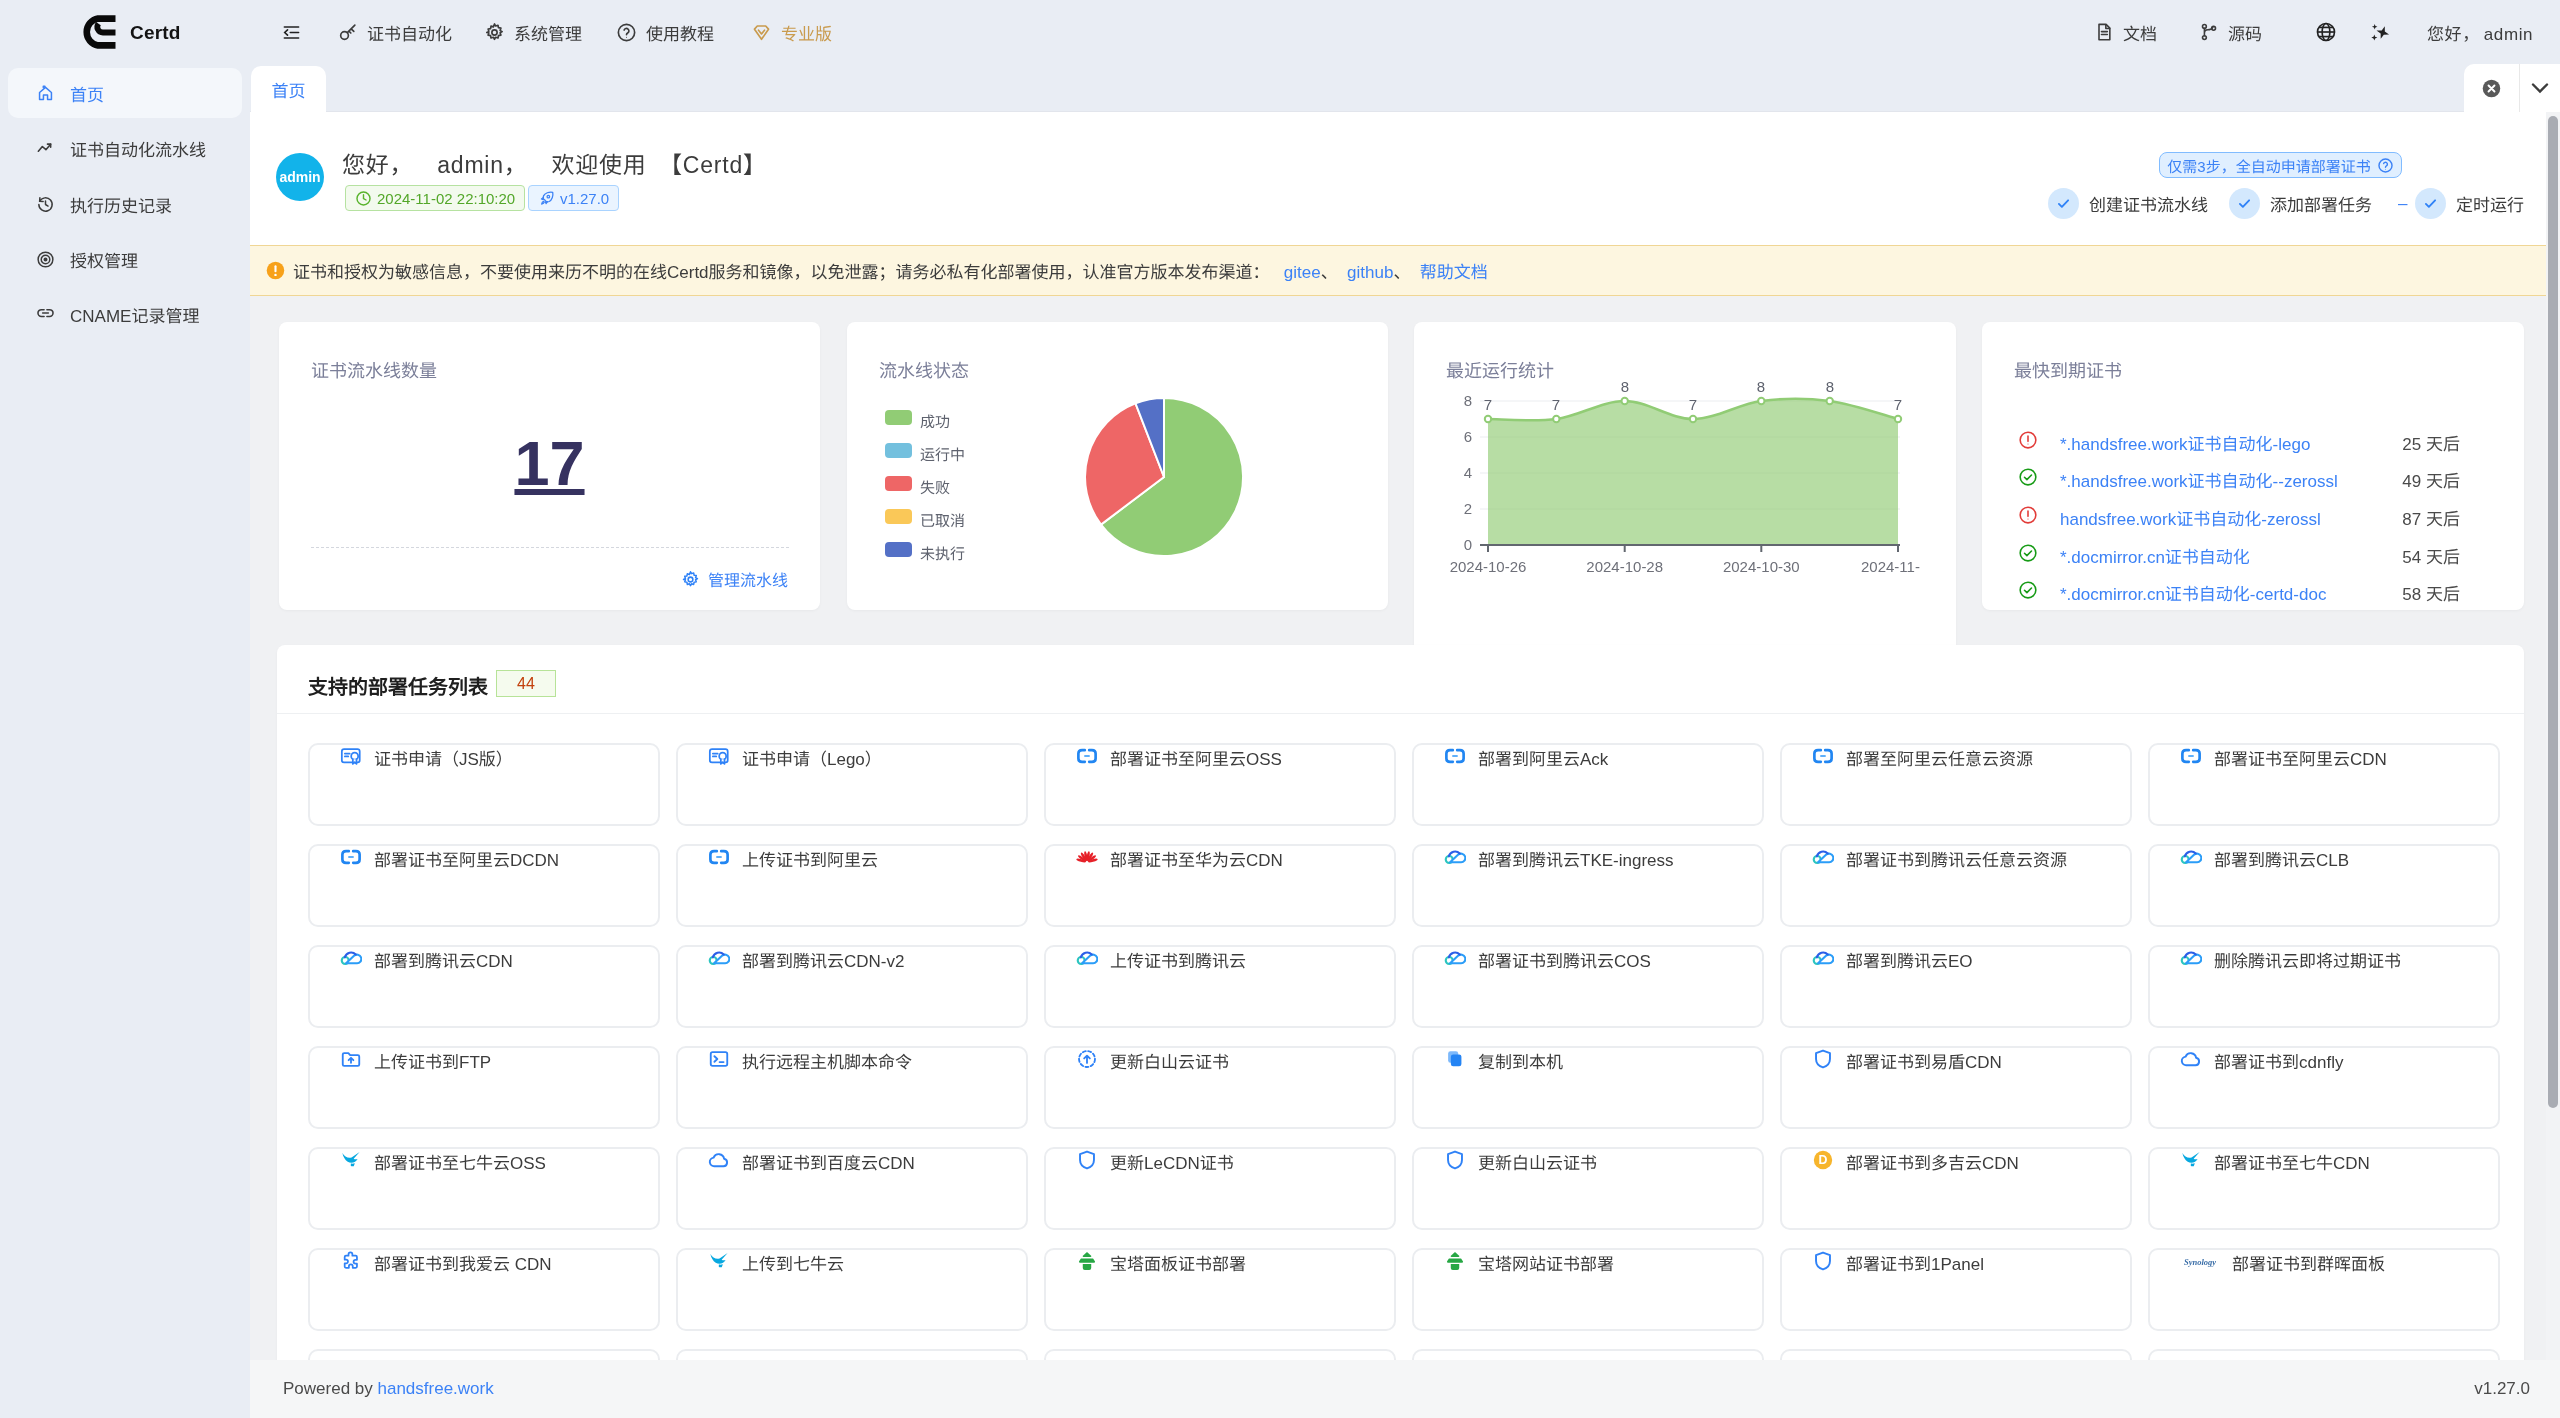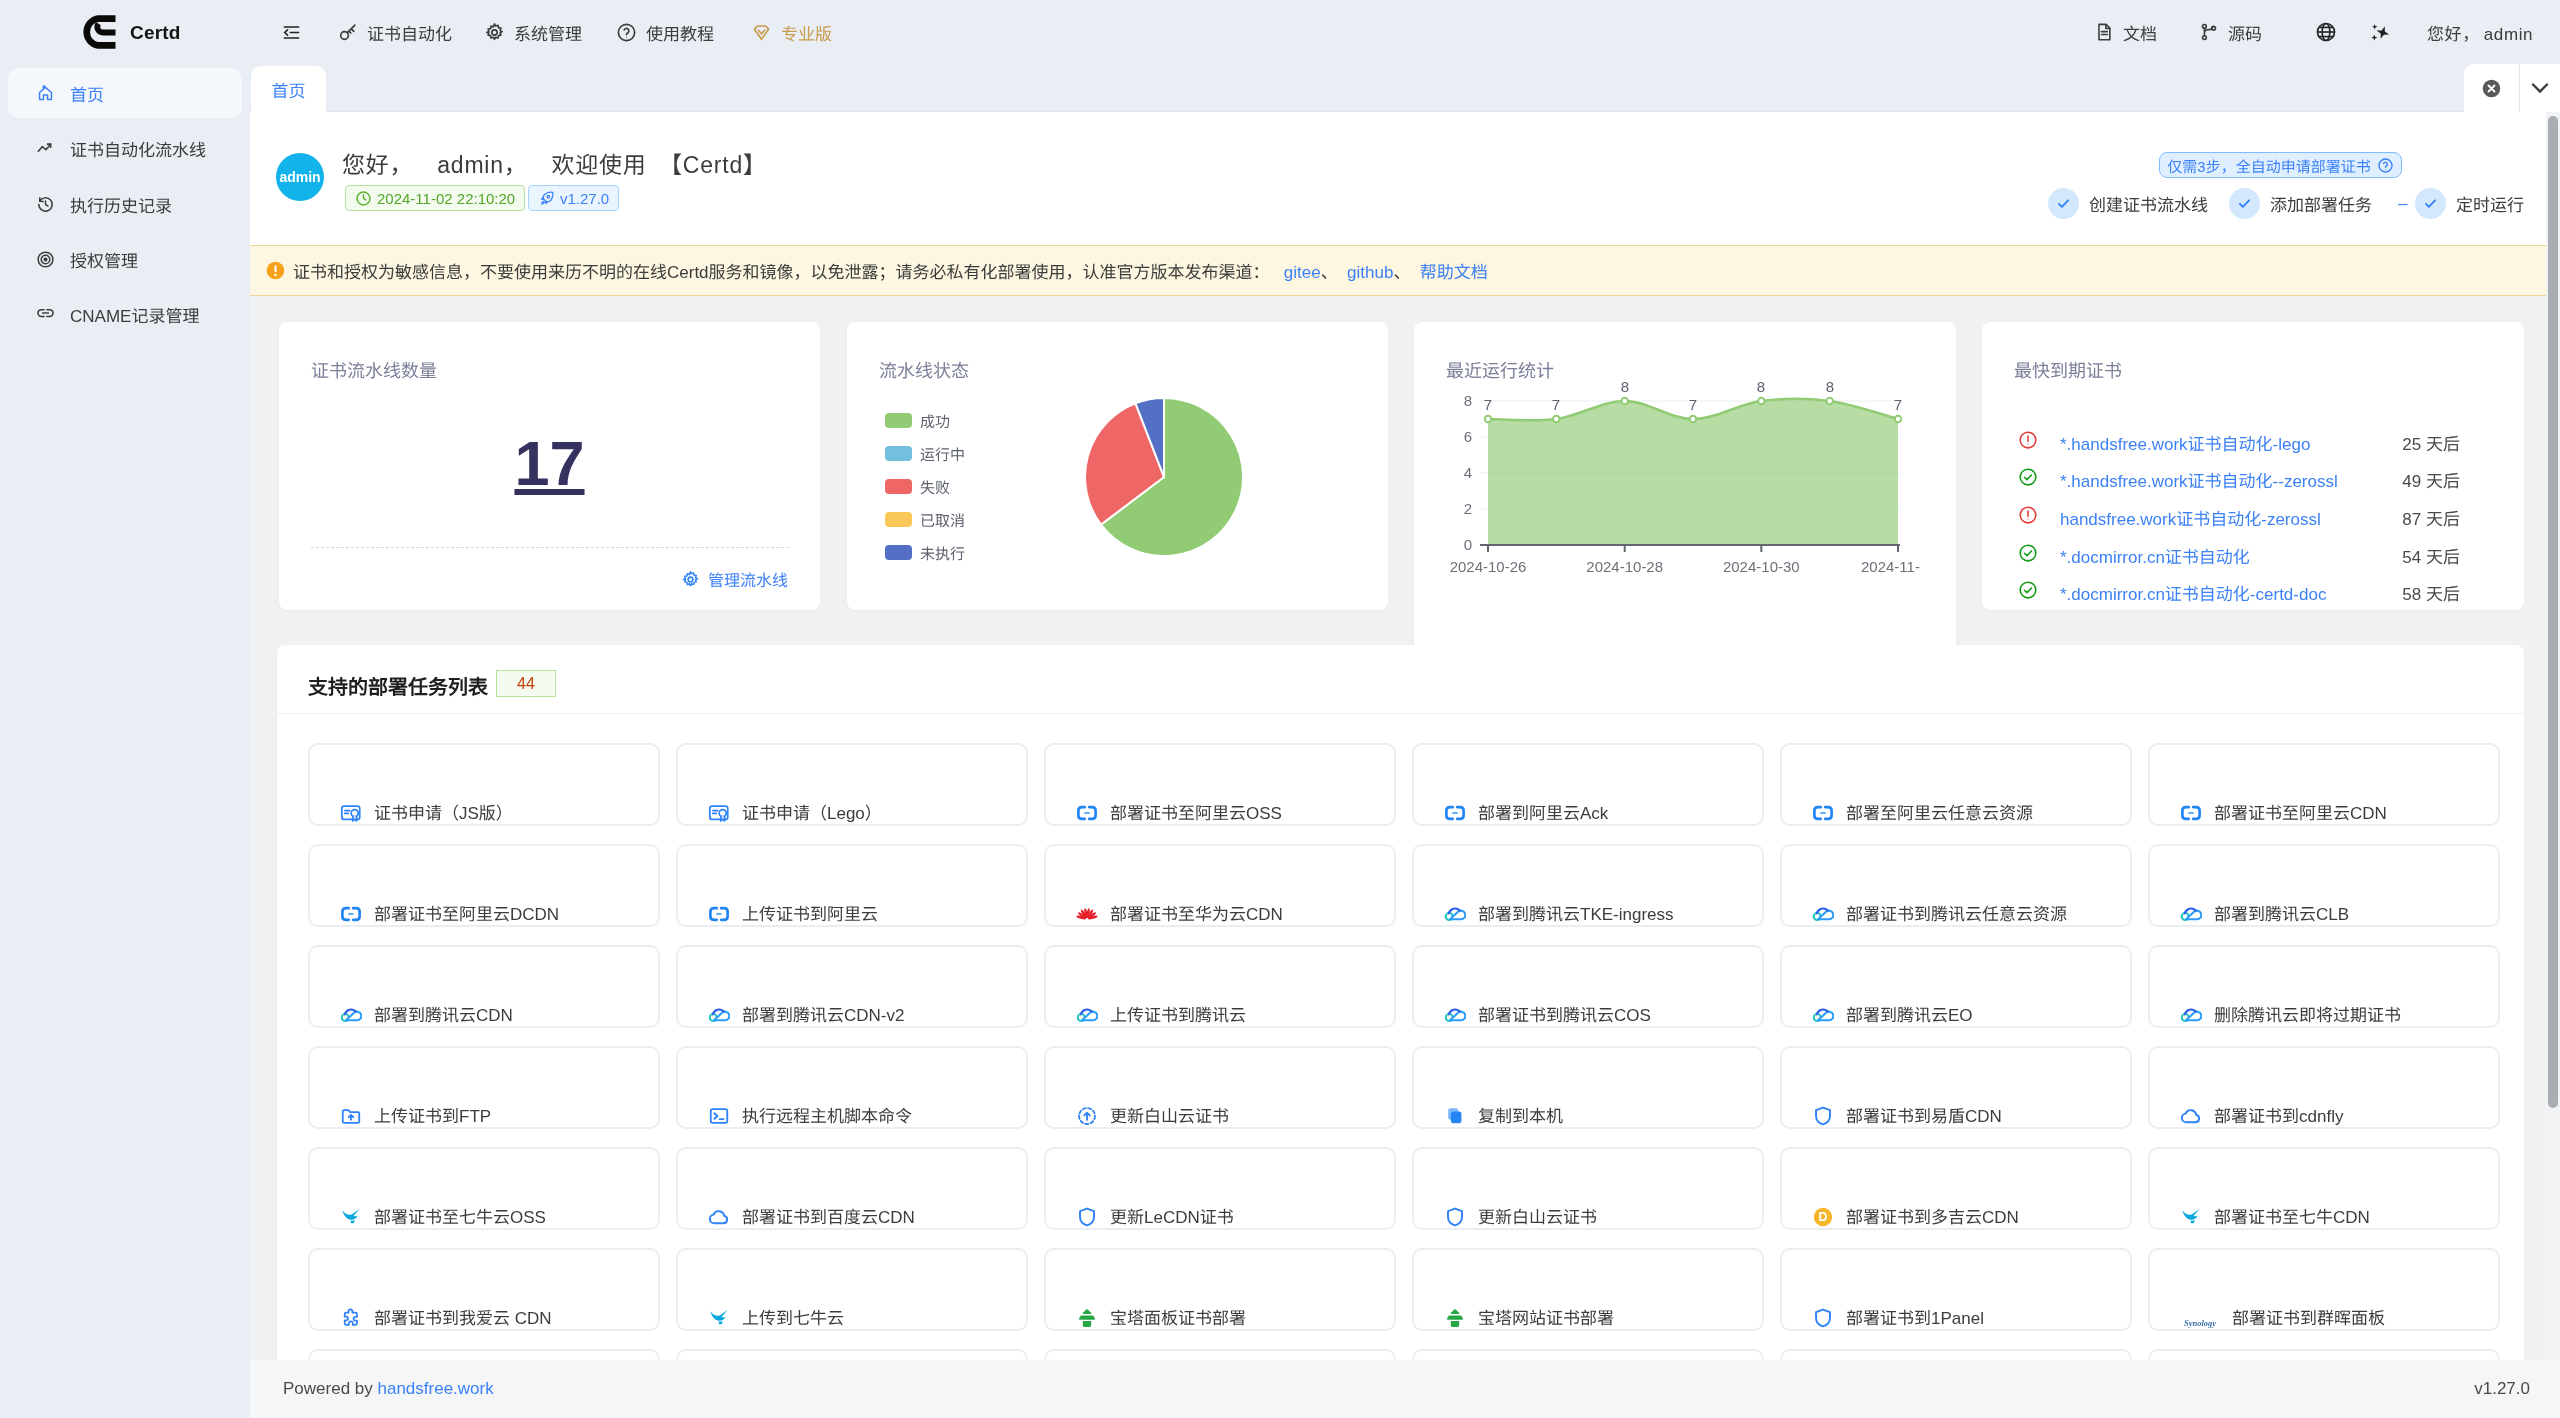--- a/index.html
+++ b/index.html
@@ -38,36 +38,36 @@
 #banner { position:absolute; left:0; top:133px; width:2296px; height:51px; background:#fdf6e0; border-top:1.5px solid #f0d694; border-bottom:1.5px solid #f0d694; display:flex; align-items:center; font-size:17px; color:#3c3c3c; }
 #banner a { color:#3c82f6; text-decoration:none; }
 
 .card { position:absolute; background:#fff; border-radius:8px; box-shadow:0 1px 3px rgba(0,0,0,0.04); }
 .ctitle { position:absolute; left:32px; top:34px; font-size:18px; color:#7b7f99; }
 #card1 { left:29px; top:210px; width:541px; height:288px; }
 #bignum { position:absolute; left:0; top:110px; width:100%; text-align:center; font-size:63px; line-height:63px; font-weight:bold; color:#363260;text-decoration:underline; }
 #dashline { position:absolute; left:32px; top:225px; width:478px; border-top:1px dashed #d4d7de; }
 #manage { position:absolute; right:32px; top:245px; display:flex; align-items:center; gap:8px; color:#3c82f6; font-size:16px; }
 #card2 { left:597px; top:210px; width:541px; height:288px; }
-.lgrow { position:absolute; left:38px; display:flex; align-items:center; gap:8px; }
+.lgrow { position:absolute; left:38px; display:flex; gap:8px; }
 .sw { width:27px; height:15px; border-radius:4px; display:inline-block; }
 .lglab { font-size:15px; color:#5e626e; }
 #card3 { left:1164px; top:210px; width:542px; height:364px; }
 #card4 { left:1732px; top:210px; width:542px; height:288px; }
 .crow { position:absolute; left:36px; width:442px; height:26px; display:flex; gap:22px;margin-top:39px; }
 .clink { font-size:17px; color:#3c82f6; }
 .cdays { margin-left:auto; font-size:17px; color:#4a4a4a; }
 .dlab { font:15px "Liberation Sans",sans-serif; fill:#5e626e; }
 .axlab { font:15px "Liberation Sans",sans-serif; fill:#6E7079; }
 
 #bigcard { left:27px; top:533px; width:2247px; height:770px; border-radius:8px 8px 0 0; }
 #bctitle { position:absolute; left:31px; top:26px; font-size:20px; font-weight:bold; color:#1f1f1f; }
 #bcbadge { position:absolute; left:219px; top:25px; height:27px; padding:0 20px; border:1px solid #b7e398; background:#f5fbee; color:#c2410c; font-size:16px; border-radius:0; display:flex; align-items:center; }
 #bcdivider { position:absolute; left:0; top:68px; width:2247px; border-top:1px solid #eef0f2; }
-.cell { position:absolute; width:352px; height:83px; background:#fff; border:2px solid #ebedf0; border-radius:10px; display:flex; align-items:flex-end; padding-left:30px; gap:12px; font-size:17px; color:#3c3c3c; }
+.cell { position:absolute; width:352px; height:83px; background:#fff; border:2px solid #ebedf0; border-radius:10px; display:flex; align-items:flex-start; padding-left:30px; gap:12px; font-size:17px; color:#3c3c3c; }
 
 #footer { position:absolute; left:250px; top:1360px; width:2310px; height:58px; background:#f5f6f7; display:flex; align-items:center; font-size:17px; color:#4a4a4a; }
 #footer a { color:#3c82f6; text-decoration:none; }
 
 #sbar { position:absolute; right:0; top:112px; width:14px; height:1248px; background:#f2f3f5; }
 #sthumb { position:absolute; right:2px; top:4px; width:10px; height:992px; background:#a9acb3; border-radius:6px; }
 </style></head>
 <body>
 
 <svg width="0" height="0" style="position:absolute">

